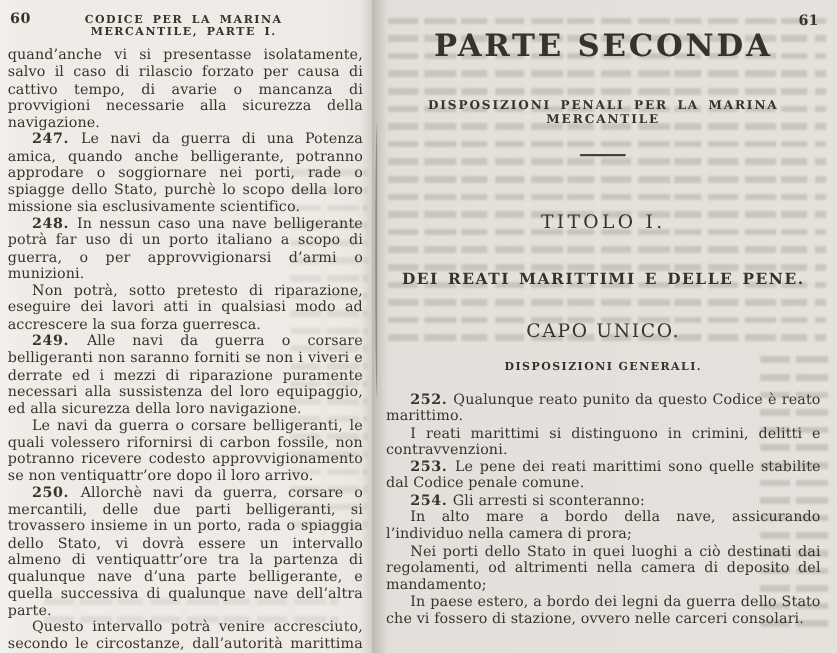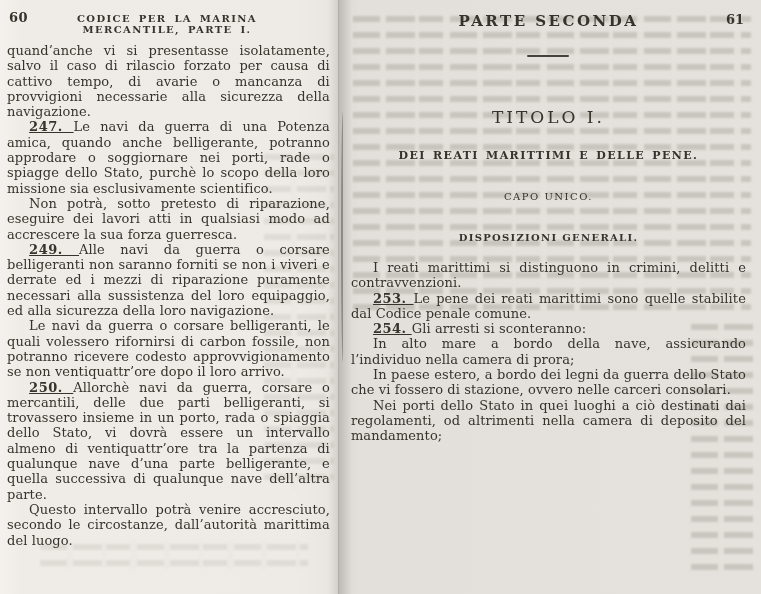--- a/index.html
+++ b/index.html
@@ -47,73 +47,76 @@
   .bleed-faint { opacity:.28; }
 
   
   .running-head { position:relative; display:flex; align-items:baseline; padding:10px 10px 0 9px; z-index:1; }
   .folio-left { font-size:13px; font-weight:bold; letter-spacing:.5px; }
   .running-title { flex:1; text-align:center; font-size:10px; font-weight:bold; letter-spacing:1.4px; word-spacing:3px; padding-right:22px; }
 
   .body-text { position:relative; z-index:1; padding:8px 8px 0 7px; font-size:13px; line-height:15.3px; text-align:justify; letter-spacing:.1px; }
   .body-text p { text-align:justify; }
   .body-text p.indent { text-indent:1.7em; }
-  .art-num { font-weight:bold; letter-spacing:.5px;text-decoration:underline; }
+  .art-num { font-weight:bold; letter-spacing:.5px; }
 
   
   .folio-right { position:absolute; top:12px; right:17px; font-size:13px; font-weight:bold; z-index:1; }
   .rp-inner { position:relative; z-index:1; padding:0 15px 0 12px; }
-  .part-title { margin-top:12px; text-align:center; font-size:15px; font-weight:bold; letter-spacing:2.5px; }
+  .part-title { margin-top:25px; text-align:center; font-size:28px; font-weight:bold; letter-spacing:2.5px; }
   .part-subtitle { margin-top:31px; text-align:center; font-size:11px; font-weight:bold; letter-spacing:1.7px; word-spacing:3px; }
   .section-divider { width:42px; height:2px; background:#45423c; margin:25px auto 0; border-radius:1px; }
   .titolo-heading { margin-top:50px; text-align:center; font-size:17px; font-weight:normal; letter-spacing:3px; }
-  .titolo-subheading { margin-top:22px; text-align:center; font-size:11px; font-weight:bold; letter-spacing:1.4px; word-spacing:2px; }
-  .capo-heading { margin-top:29px; text-align:center; font-size:10px; font-weight:normal; letter-spacing:1.5px; }
-  .capo-subheading { margin-top:30px; text-align:center; font-size:10px; font-weight:bold; letter-spacing:1.3px; }
+  .titolo-subheading { margin-top:34px; text-align:center; font-size:14px; font-weight:bold; letter-spacing:1.4px; word-spacing:2px; }
+  .capo-heading { margin-top:29px; text-align:center; font-size:17px; font-weight:normal; letter-spacing:1.5px; }
+  .capo-subheading { margin-top:17px; text-align:center; font-size:10px; font-weight:bold; letter-spacing:1.3px; }
   .rp-body { margin-top:17px; padding:0; }
 </style>
 </head>
 <body>
 
 <div class="book">
 
   <section class="page page-left">
     <div class="bleed bleed-faint" style="right:4px; width:70px; top:150px; height:340px;"></div>
     <div class="bleed bleed-faint" style="left:40px; right:30px; top:540px; height:30px;"></div>
     <header class="running-head">
       <span class="folio-left">60</span>
       <span class="running-title">CODICE PER LA MARINA MERCANTILE, PARTE I.</span>
     </header>
     <div class="body-text">
         <p class="">quand’anche vi si presentasse isolatamente, salvo il caso di rilascio forzato per causa di cattivo tempo, di avarie o mancanza di provvigioni necessarie alla sicurezza della navigazione.</p>
         <p class="indent"><b class="art-num">247. </b>Le navi da guerra di una Potenza amica, quando anche belligerante, potranno approdare o soggiornare nei porti, rade o spiagge dello Stato, purchè lo scopo della loro missione sia esclusivamente scientifico.</p>
+        <p class="indent"><b class="art-num">248. </b>In nessun caso una nave belligerante potrà far uso di un porto italiano a scopo di guerra, o per approvvigionarsi d’armi o munizioni.</p>
         <p class="indent">Non potrà, sotto pretesto di riparazione, eseguire dei lavori atti in qualsiasi modo ad accrescere la sua forza guerresca.</p>
         <p class="indent"><b class="art-num">249. </b>Alle navi da guerra o corsare belligeranti non saranno forniti se non i viveri e derrate ed i mezzi di riparazione puramente necessari alla sussistenza del loro equipaggio, ed alla sicurezza della loro navigazione.</p>
         <p class="indent">Le navi da guerra o corsare belligeranti, le quali volessero rifornirsi di carbon fossile, non potranno ricevere codesto approvvigionamento se non ventiquattr’ore dopo il loro arrivo.</p>
         <p class="indent"><b class="art-num">250. </b>Allorchè navi da guerra, corsare o mercantili, delle due parti belligeranti, si trovassero insieme in un porto, rada o spiaggia dello Stato, vi dovrà essere un intervallo almeno di ventiquattr’ore tra la partenza di qualunque nave d’una parte belligerante, e quella successiva di qualunque nave dell’altra parte.</p>
         <p class="indent">Questo intervallo potrà venire accresciuto, secondo le circostanze, dall’autorità marittima del luogo.</p>
       </div>
   </section>
 
   <section class="page page-right">
     <div class="spine-mark"></div>
     <div class="bleed" style="left:14px; right:10px; top:12px; height:300px;"></div>
     <div class="bleed" style="right:6px; width:64px; top:320px; height:250px;"></div>
     <span class="folio-right">61</span>
     <div class="rp-inner">
       <h1 class="part-title">PARTE SECONDA</h1>
+      <h2 class="part-subtitle">DISPOSIZIONI PENALI PER LA MARINA MERCANTILE</h2>
       <div class="section-divider"></div>
       <h3 class="titolo-heading">TITOLO I.</h3>
       <h4 class="titolo-subheading">DEI REATI MARITTIMI E DELLE PENE.</h4>
       <h3 class="capo-heading">CAPO UNICO.</h3>
       <h4 class="capo-subheading">DISPOSIZIONI GENERALI.</h4>
       <div class="body-text rp-body">
+          <p class="indent"><b class="art-num">252. </b>Qualunque reato punito da questo Codice è reato marittimo.</p>
           <p class="indent">I reati marittimi si distinguono in crimini, delitti e contravvenzioni.</p>
           <p class="indent"><b class="art-num">253. </b>Le pene dei reati marittimi sono quelle stabilite dal Codice penale comune.</p>
           <p class="indent"><b class="art-num">254. </b>Gli arresti si sconteranno:</p>
           <p class="indent">In alto mare a bordo della nave, assicurando l’individuo nella camera di prora;</p>
+          <p class="indent">Nei porti dello Stato in quei luoghi a ciò destinati dai regolamenti, od altrimenti nella camera di deposito del mandamento;</p>
           <p class="indent">In paese estero, a bordo dei legni da guerra dello Stato che vi fossero di stazione, ovvero nelle carceri consolari.</p>
-          <p class="indent">Nei porti dello Stato in quei luoghi a ciò destinati dai regolamenti, od altrimenti nella camera di deposito del mandamento;</p>
         </div>
     </div>
   </section>
 
 </div>
 
 </body></html>

